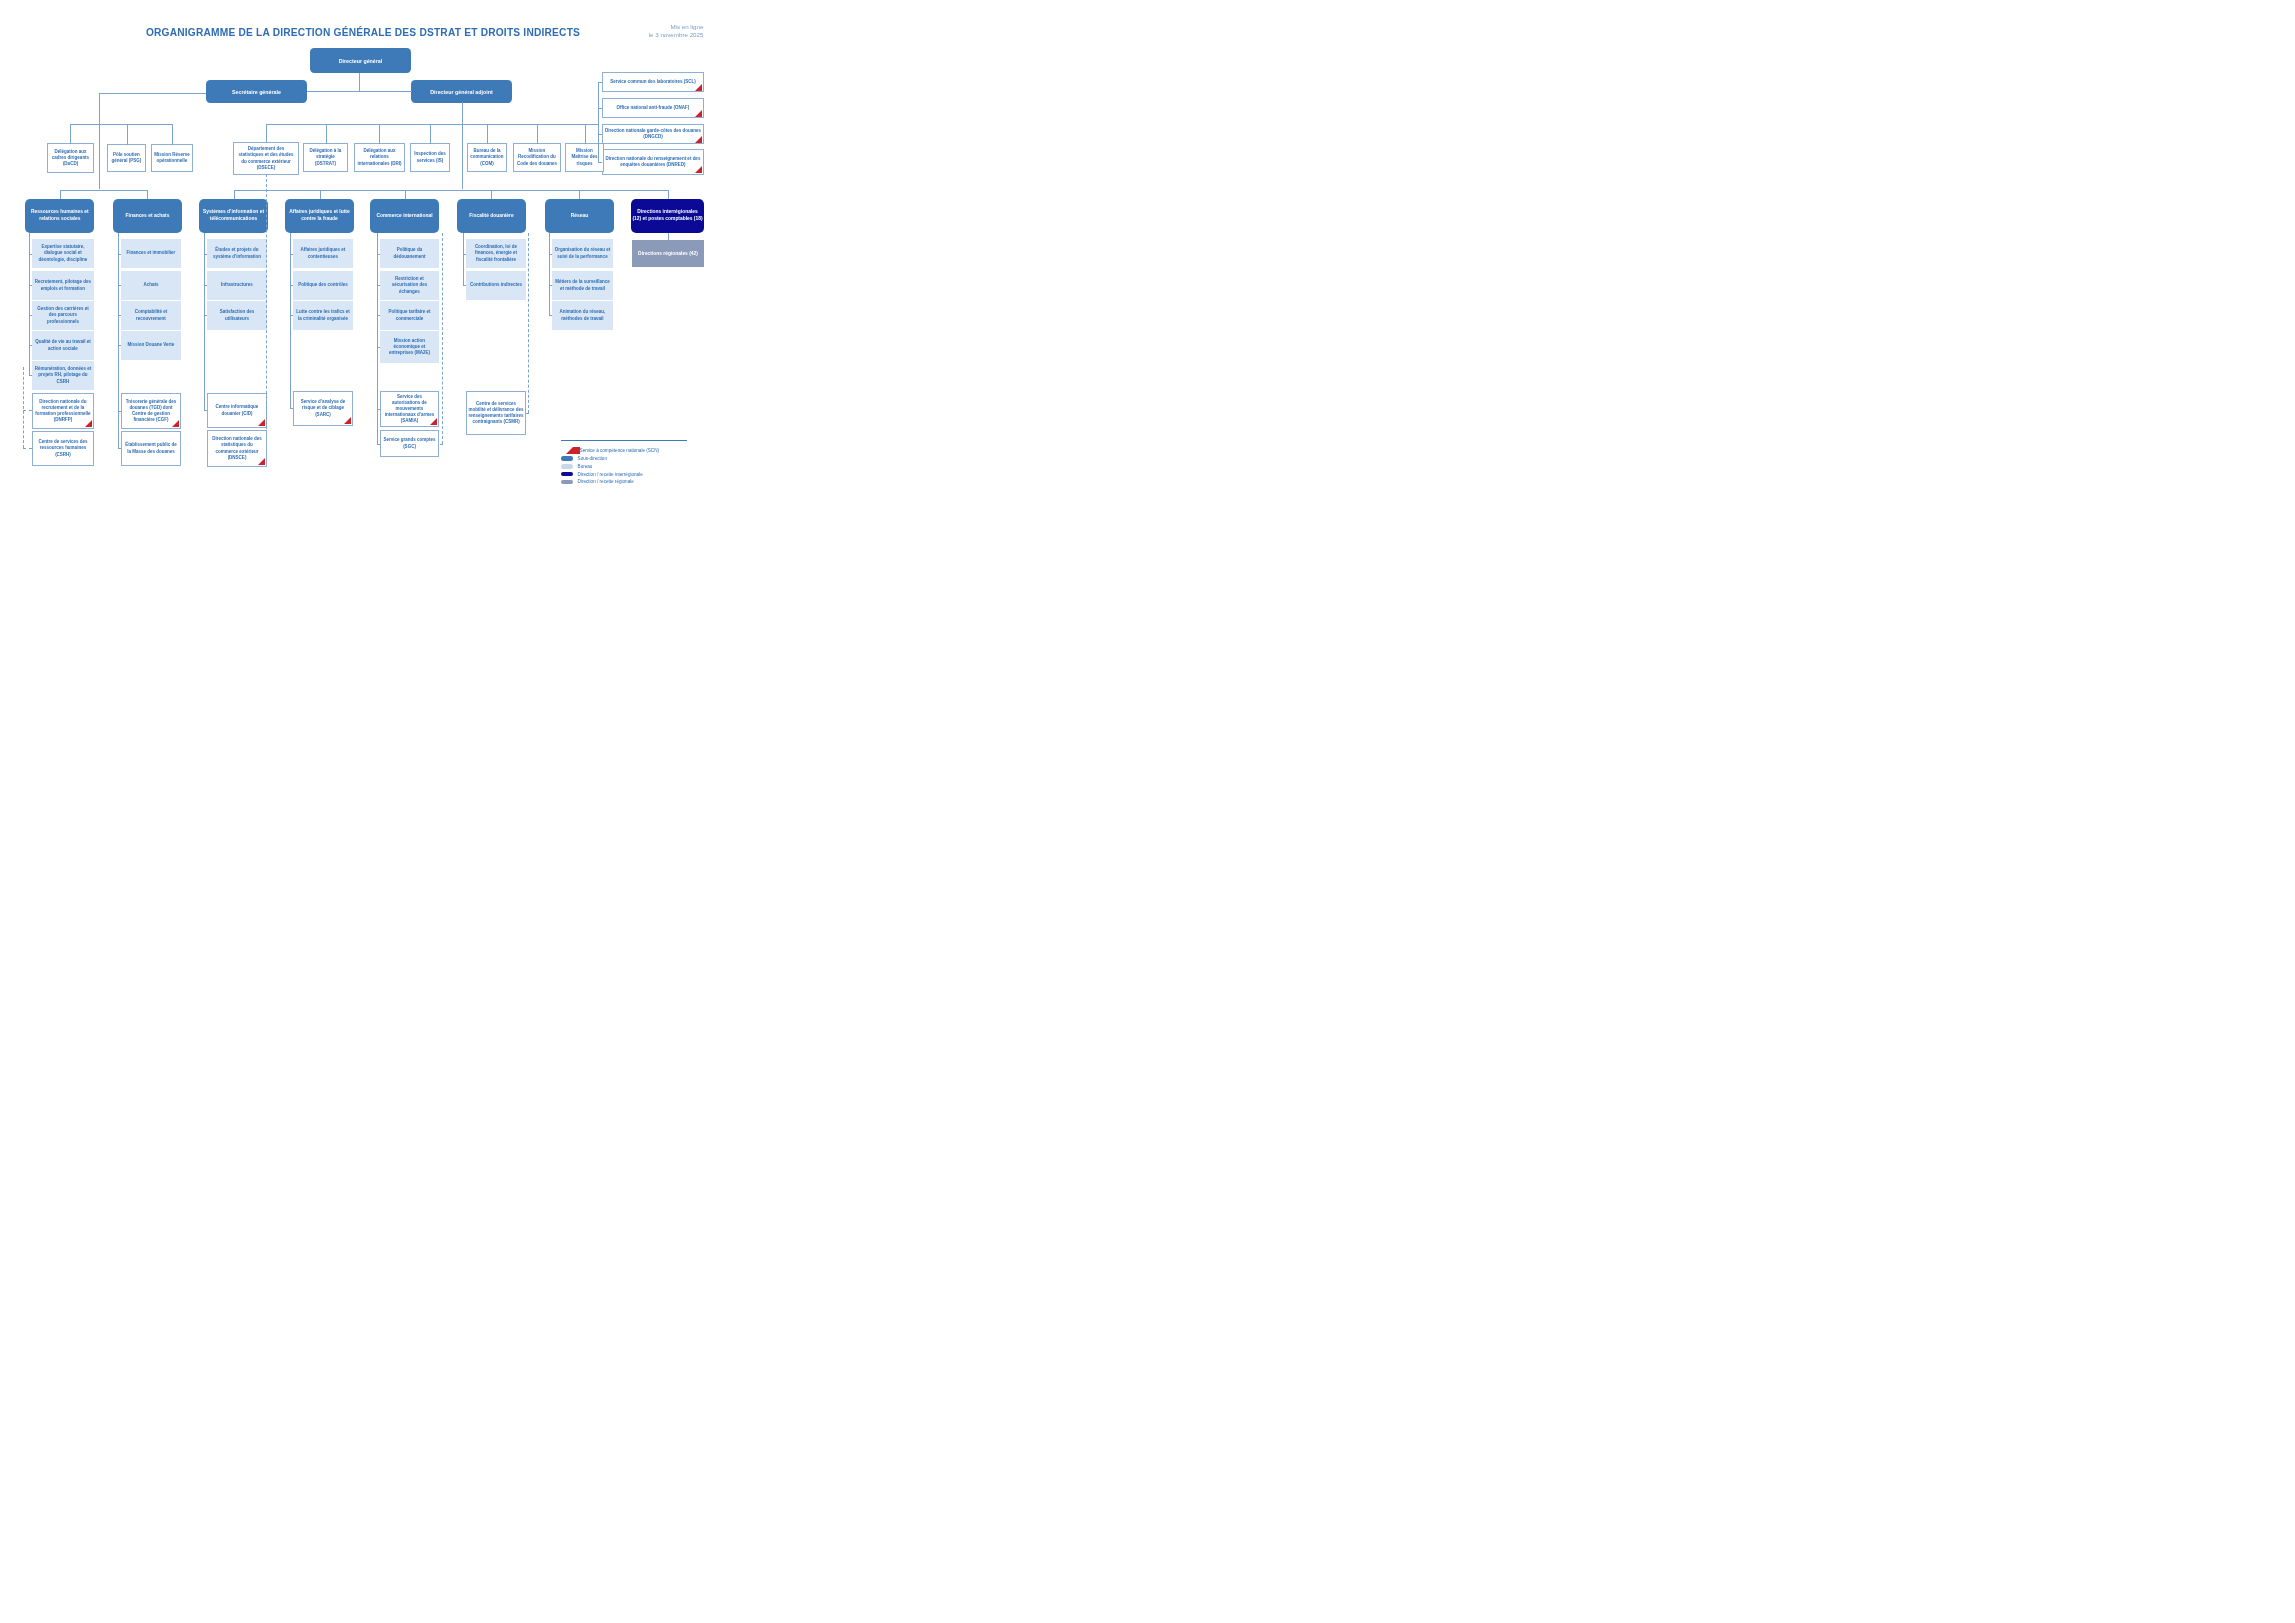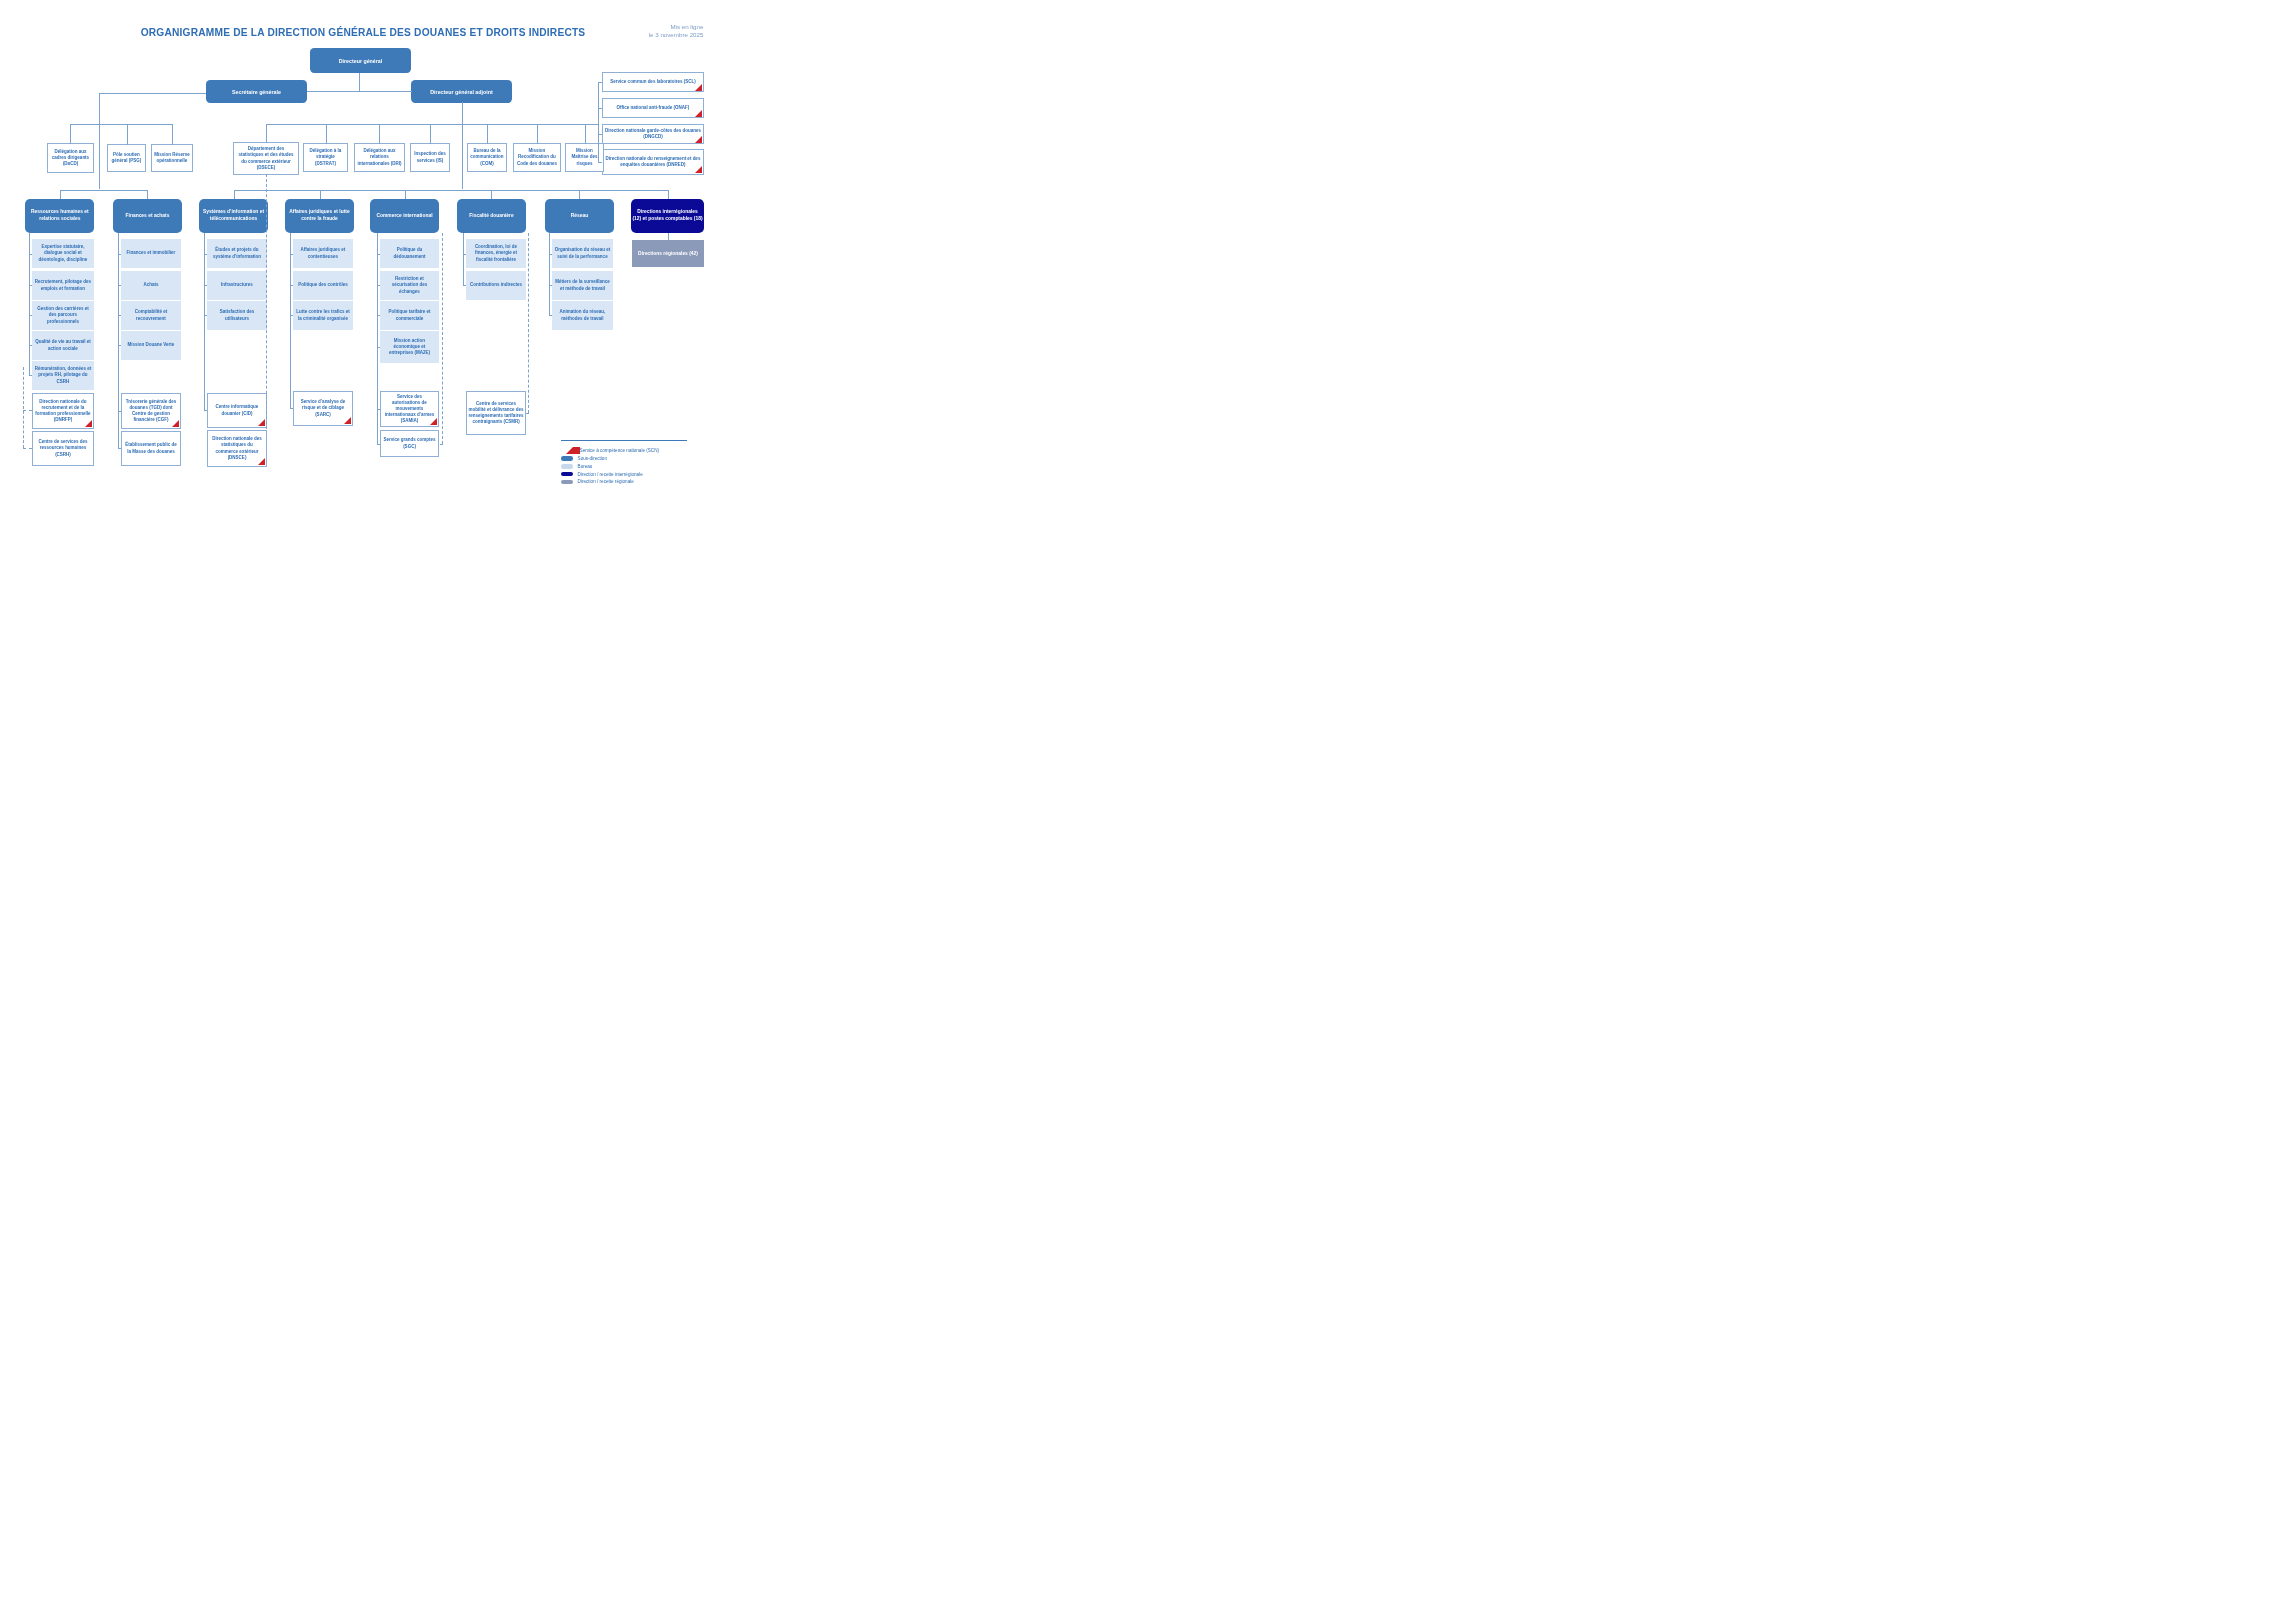--- a/index.html
+++ b/index.html
@@ -28,21 +28,21 @@
   .leg-item{display:flex;align-items:center;gap:4.6px;height:7.9px;color:#2e6db4;font-size:4.6px;}
   .pill{width:12px;height:4.6px;border-radius:2.3px;flex:0 0 12px;}
   .leg-tri{width:0;height:0;border-left:7px solid transparent;border-bottom:7px solid #cf2128;
            flex:0 0 7px;margin-left:5.1px;margin-right:-5.1px;}
 </style>
 </head>
 <body>
 
 <div class="canvas">
 
-  <div class="title">ORGANIGRAMME DE LA DIRECTION GÉNÉRALE DES DOUANES ET DROITS INDIRECTS</div>
+  <div class="title">ORGANIGRAMME DE LA DIRECTION GÉNÉRALE DES DSTRAT ET DROITS INDIRECTS</div>
   <div class="published">
     <span>Mis en ligne</span><br>
     <span>le 3 novembre 2025</span>
   </div>
 
   <div class="box tophdr" style="left:310px;top:48px;width:101px;height:25px;">Directeur général</div>
   <div class="box tophdr" style="left:206px;top:80px;width:101px;height:23px;">Secrétaire générale</div>
   <div class="box tophdr" style="left:411px;top:80px;width:101px;height:23px;">Directeur général adjoint</div>
 
   <div class="box white" style="left:602px;top:72px;width:102px;height:20.4px;">

